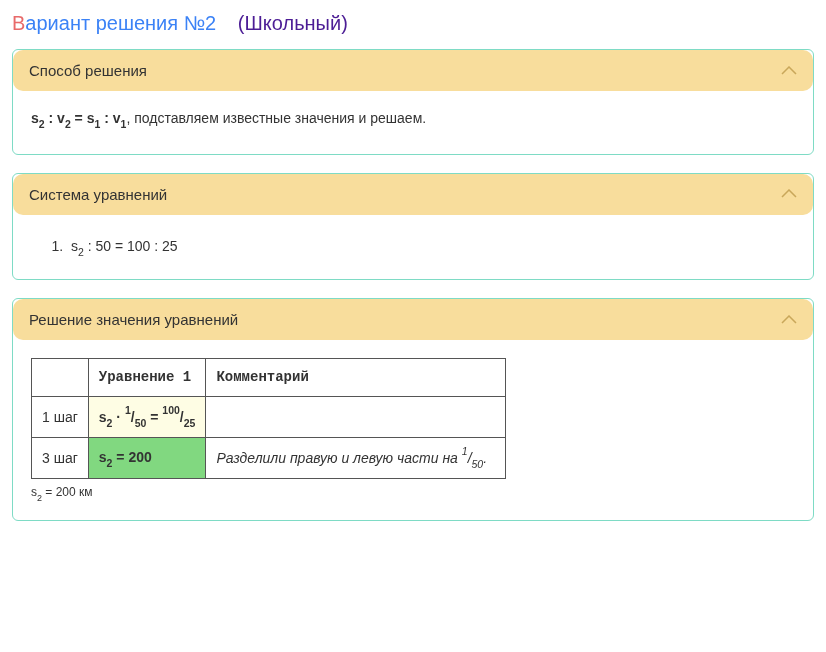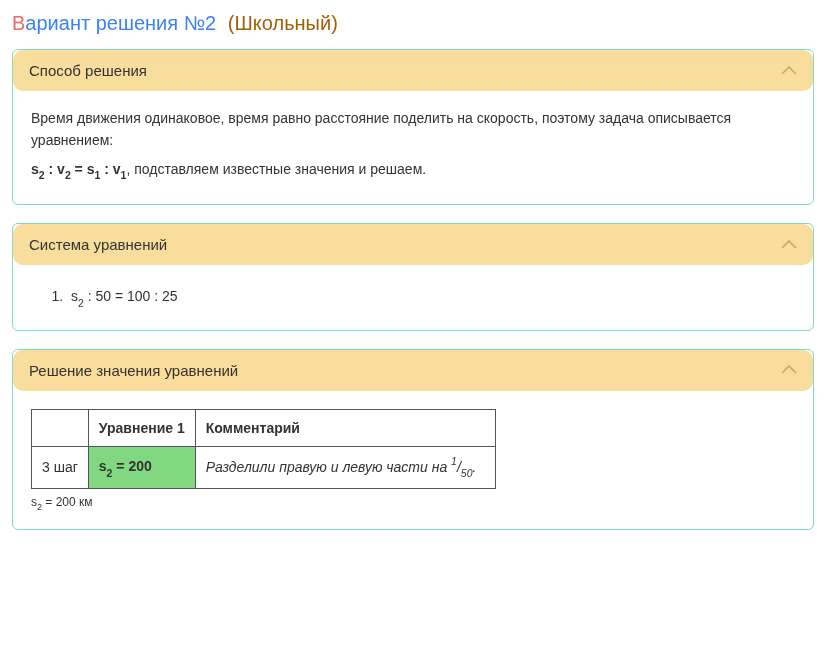--- a/index.html
+++ b/index.html
@@ -20,22 +20,22 @@
       margin-bottom: 14px;
       font-weight: normal;
     }
     .title-first-letter {
       color: #e86a6a;
     }
     .title-main {
       color: #3b82f6;
     }
     .title-level {
-      color: #a16207;
-      margin-left: 6px;
+      color: #4c1d95;
+      margin-left: 16px;
     }
     .panel {
       border: 1px solid #7edbc5;
       border-radius: 6px;
       margin-bottom: 18px;
       overflow: hidden;
       background: #fff;
     }
     .panel-header {
       background: #f8dd9c;
@@ -90,20 +90,21 @@
     table.solution th,
     table.solution td {
       border: 1px solid #555;
       padding: 7px 10px;
       text-align: left;
       font-size: 14px;
     }
     table.solution th {
       font-weight: bold;
       background: #fff;
+      font-family: Liberation Mono, monospace;
     }
     table.solution th.corner {
       background: #fff;
     }
     .step-label {
       white-space: nowrap;
     }
     .cell-yellow {
       background: #fefde4;
       font-weight: bold;
@@ -134,21 +135,20 @@
 <div class="panel">
   <div class="panel-header">
     <span class="panel-header-title">Способ решения</span>
     <span class="chevron">
       <svg width="16" height="10" viewBox="0 0 16 10">
           <path d="M1 8 L8 1 L15 8" stroke="#c9a75a" stroke-width="1.5" fill="none"></path>
         </svg>
     </span>
   </div>
   <div class="panel-body">
-    <p>Время движения одинаковое, время равно расстояние поделить на скорость, поэтому задача описывается уравнением:</p>
     <p>
       <b><span>s</span><span class="sub">2</span><span> : </span><span>v</span><span class="sub">2</span><span> = </span><span>s</span><span class="sub">1</span><span> : </span><span>v</span><span class="sub">1</span></b><span>, подставляем известные значения и решаем.</span>
     </p>
   </div>
 </div>
 
 <div class="panel">
   <div class="panel-header">
     <span class="panel-header-title">Система уравнений</span>
     <span class="chevron">
@@ -175,20 +175,27 @@
         </svg>
     </span>
   </div>
   <div class="panel-body">
     <table class="solution">
       <tbody>
           <tr>
         <th class="corner"></th>
         <th>Уравнение 1</th>
         <th class="comment-col">Комментарий</th>
+      </tr>
+      <tr>
+        <td class="step-label">1 шаг</td>
+        <td class="cell-yellow">
+          <span>s</span><span class="sub">2</span><span> · </span><span class="sup">1</span>/<span class="sub">50</span><span> = </span><span class="sup">100</span>/<span class="sub">25</span>
+        </td>
+        <td></td>
       </tr>
       <tr>
         <td class="step-label">3 шаг</td>
         <td class="cell-green">
           <span>s</span><span class="sub">2</span><span> = 200</span>
         </td>
         <td class="italic">
           <span>Разделили правую и левую части на </span><span class="sup">1</span>/<span class="sub">50</span><span>.</span>
         </td>
       </tr>

